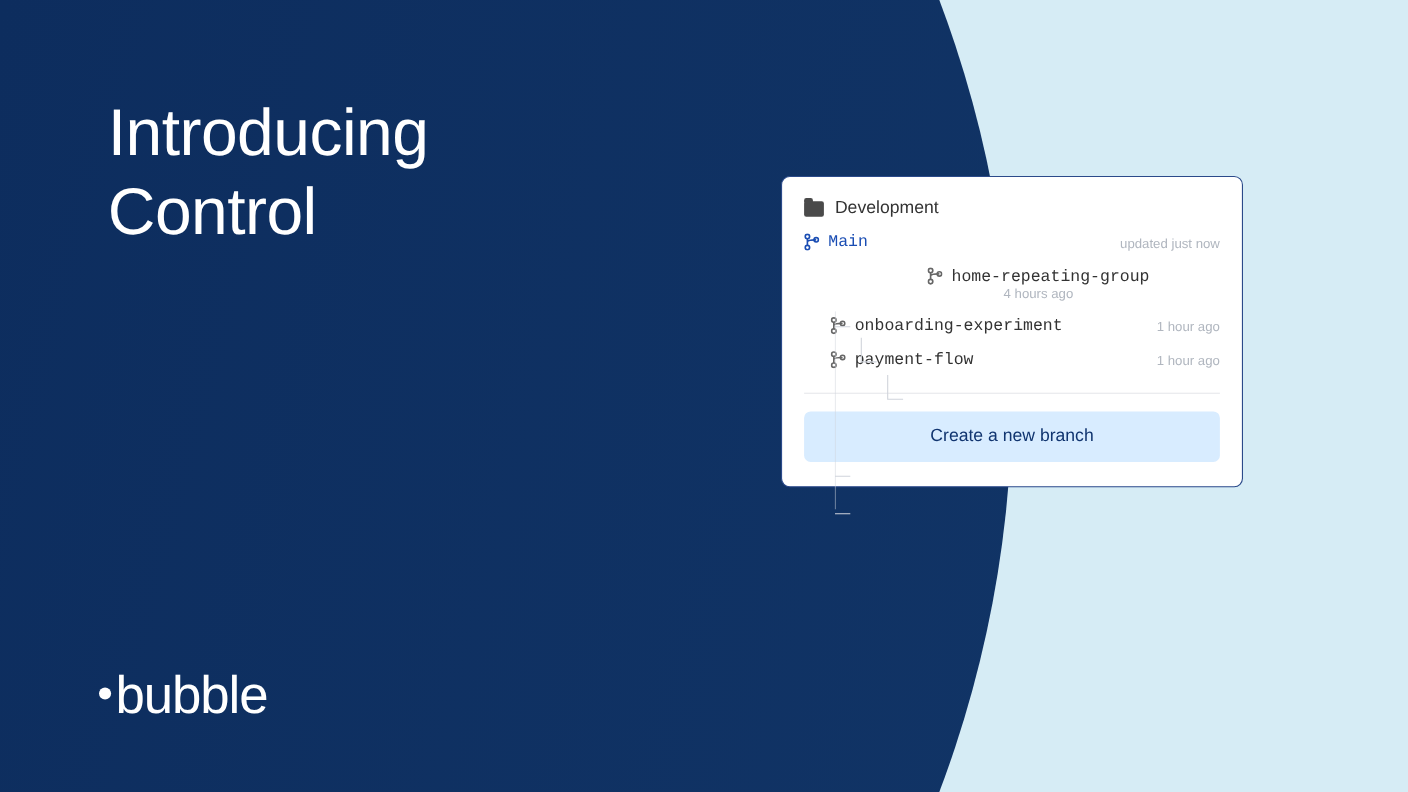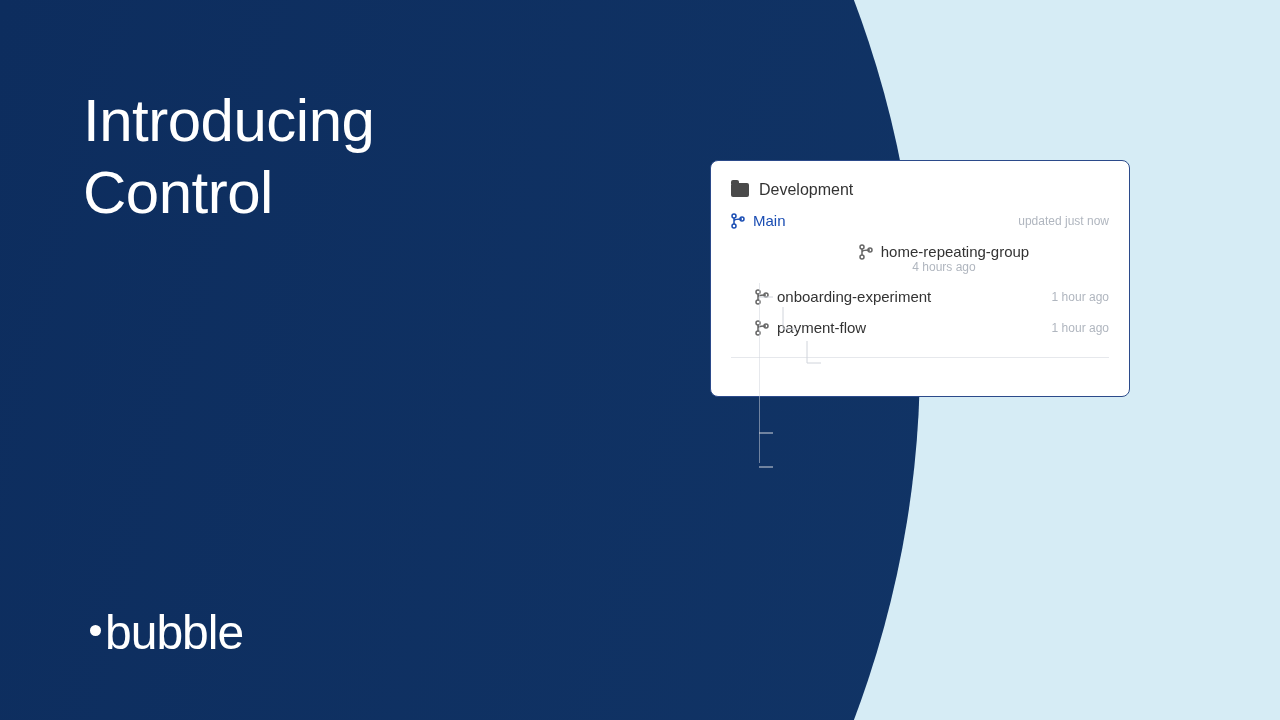--- a/index.html
+++ b/index.html
@@ -16,21 +16,21 @@
   top: 0;
   left: 0;
   width: 100%;
   height: 100%;
   background: linear-gradient(105deg, #0d2d5e 0%, #123668 100%);
   clip-path: ellipse(1200px 1100px at -280px 360px);
 }
 .headline {
   position: absolute;
   top: 85px;
-  left: 83px;
+  left: 98px;
   color: #ffffff;
   font-size: 60px;
   font-weight: 500;
   line-height: 1.2;
   letter-spacing: -0.5px;
 }
 .logo {
   position: absolute;
   bottom: 60px;
   left: 90px;
@@ -90,22 +90,23 @@
   font-weight: 400;
 }
 .branch-row {
   display: flex;
   align-items: center;
   justify-content: space-between;
   padding: 7px 0;
 }
 .branch-left {
   display: flex;
-  align-items: flex-end;
+  align-items: flex-start;
   gap: 8px;
+  font-family: Liberation Mono, monospace;
 }
 .branch-icon {
   flex-shrink: 0;
 }
 .branch-name {
   font-size: 15px;
   color: #333333;
 }
 .branch-name.main {
   color: #1a4db3;
@@ -222,13 +223,14 @@
           <path d="M 3 5 L 3 11 M 3 8 Q 3 6 11 6" fill="none" stroke="#666" stroke-width="1.5"></path>
         </svg>
         <span class="branch-name">payment-flow</span>
       </div>
       <span class="branch-time">1 hour ago</span>
     </div>
   </div>
 
   <div class="divider"></div>
 
+  <button class="create-btn">Create a new branch</button>
 </div>
 
 </body></html>

